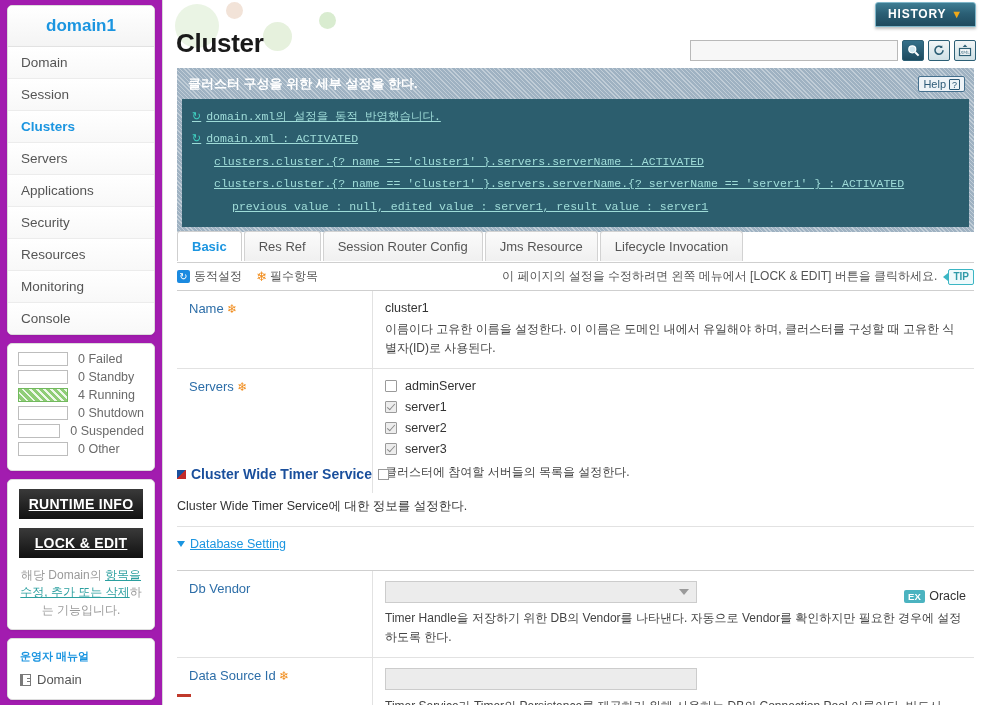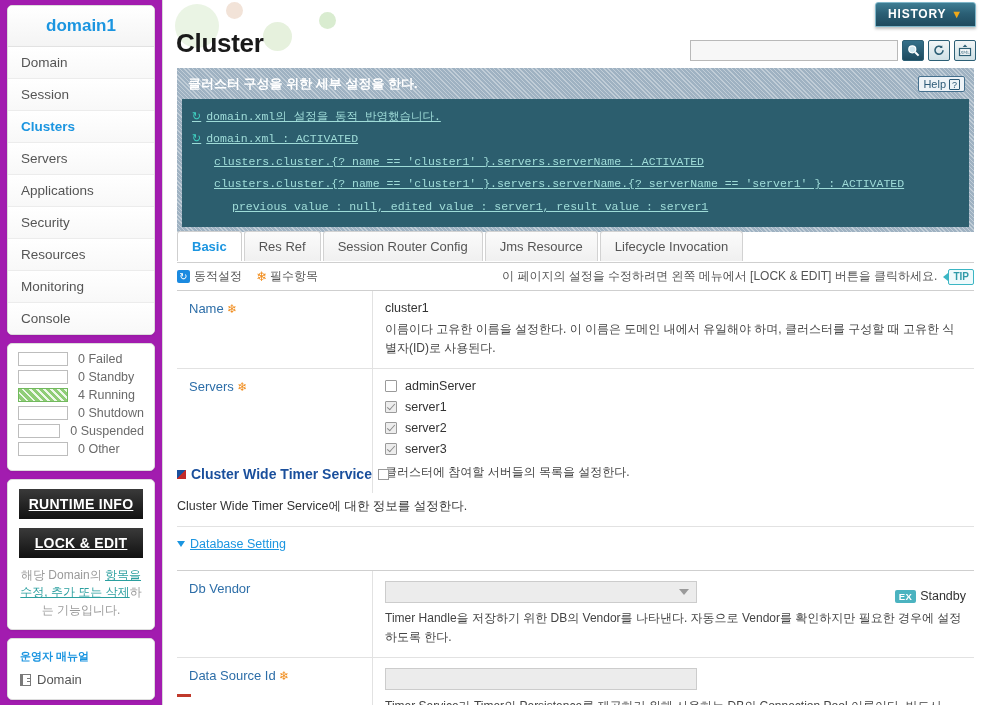--- a/index.html
+++ b/index.html
@@ -507,21 +507,21 @@
         </div>
         <div class="fcell-val">
           <div class="row-flex">
             <div class="grow">
               <div class="sel">
                 <span class="caret"></span>
               </div>
             </div>
             <div class="exwrap">
               <span class="exbadge">EX</span>
-              <span>Standby</span>
+              <span>Oracle</span>
             </div>
           </div>
           <div class="val-desc" style="margin-top:6px;">Timer Handle을 저장하기 위한 DB의 Vendor를 나타낸다. 자동으로 Vendor를 확인하지만 필요한 경우에 설정하도록 한다.</div>
         </div>
       </div>
 
       <div class="frow">
         <div class="fcell-label">
           <span>Data Source Id</span>
           <span class="ico-req">❄</span>

